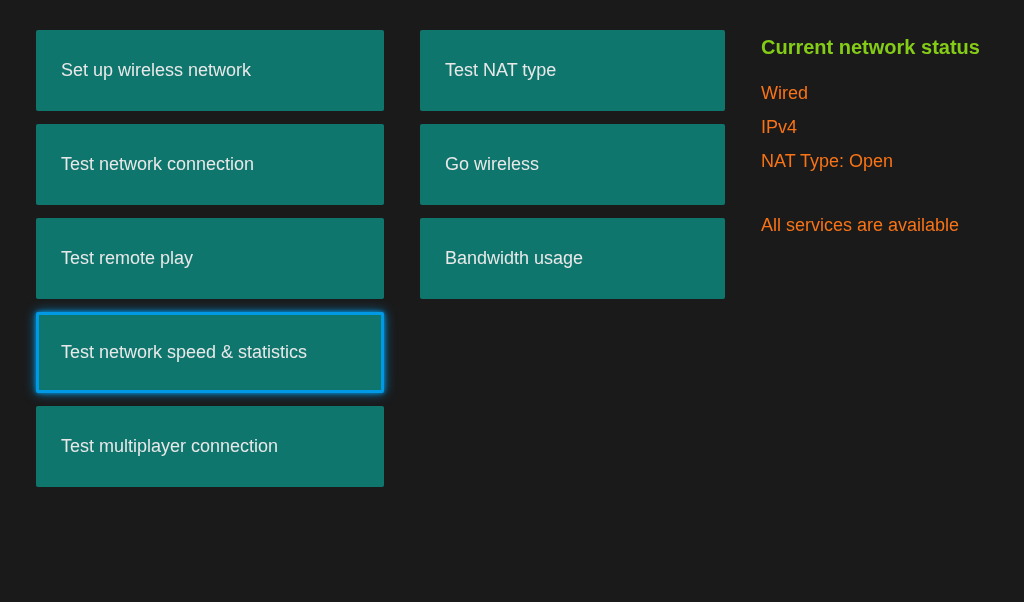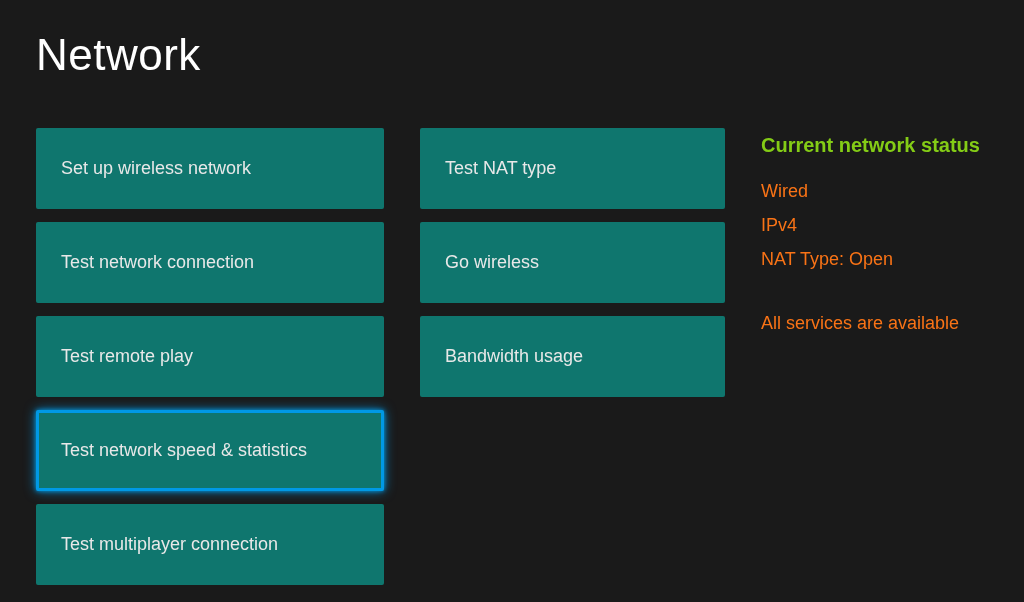--- a/index.html
+++ b/index.html
@@ -85,21 +85,20 @@
     }
     
     .status-gap {
       height: 30px;
     }
   </style>
 </head>
 <body>
 
 <div class="container">
-  <h1 class="page-title">Network</h1>
 
   <div class="content">
     <div class="column column-1">
       <div class="menu-item">Set up wireless network</div>
       <div class="menu-item">Test network connection</div>
       <div class="menu-item">Test remote play</div>
       <div class="menu-item selected">Test network speed &amp; statistics</div>
       <div class="menu-item">Test multiplayer connection</div>
     </div>
 

